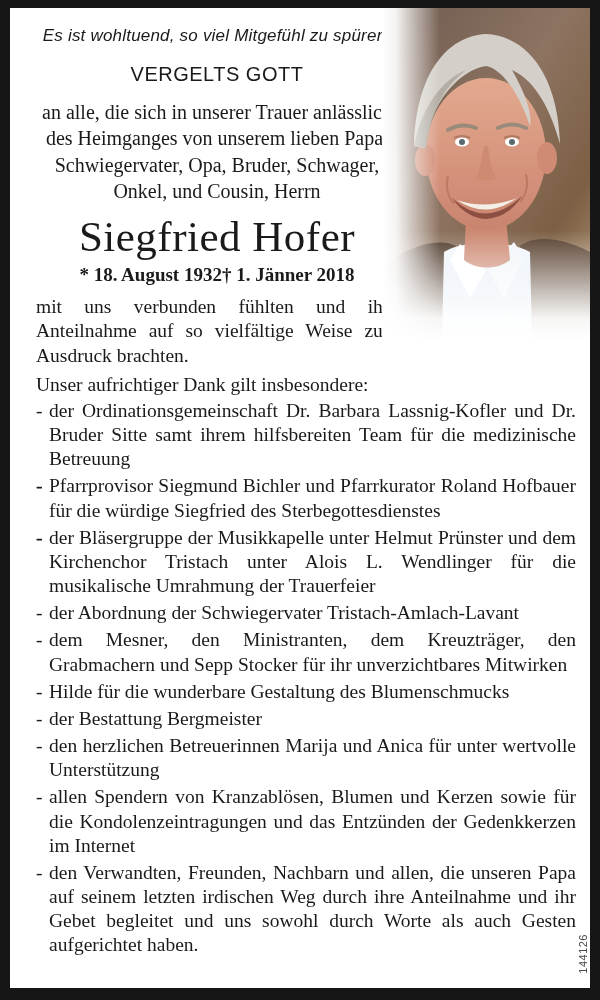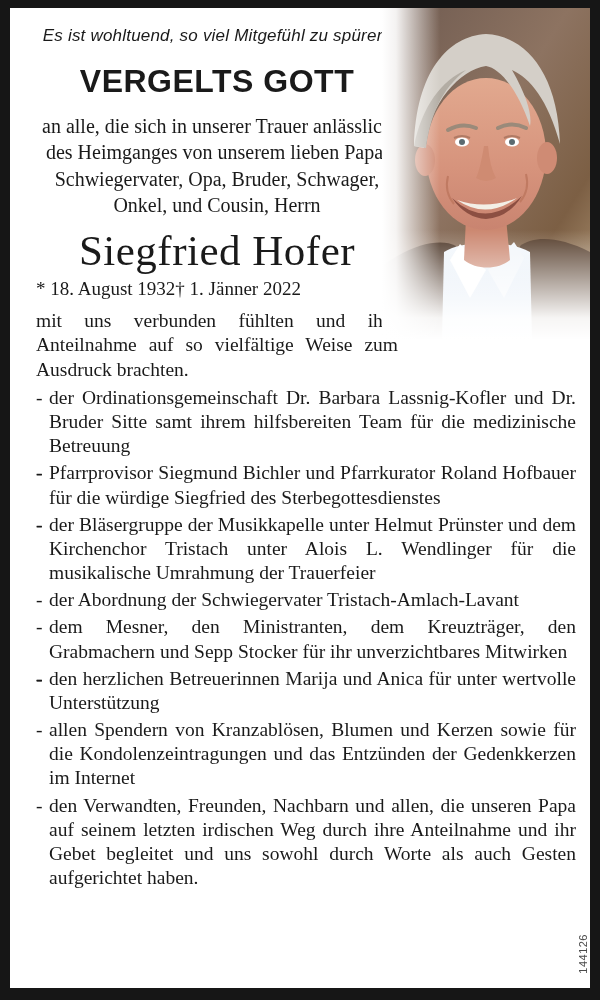--- a/index.html
+++ b/index.html
@@ -44,41 +44,41 @@
 
   .epigraph {
     font-family:"Liberation Sans","DejaVu Sans",sans-serif;
     font-style:italic;
     font-size:17px;
     margin:10px 0 0;
     letter-spacing:.2px;
   }
   .heading {
     font-family:"Liberation Sans","DejaVu Sans",sans-serif;
-    font-weight:bold;
-    font-size:32px;
+    font-weight:normal;
+    font-size:20px;
     letter-spacing:.5px;
     margin:17px 0 12px;
   }
   .intro {
     font-size:20px;
     line-height:1.32;
     margin:13px 0 0;
   }
   .name {
     font-size:43px;
     font-weight:normal;
     margin:7px 0 0;
     letter-spacing:.5px;
   }
   .dates {
     font-size:19px;
-    font-weight:normal;
+    font-weight:bold;
     margin:3px 0 0;
-    display:flex; 
+    display:flex; justify-content:center; 
   }
   .lead {
     font-size:19.5px;
     line-height:1.27;
     text-align:justify;
     margin:9px 0 0;
   }
 
   
   .thanks-intro {
@@ -176,36 +176,37 @@
       </svg>
     </div>
 
     <div class="top-col">
       <p class="epigraph">Es ist wohltuend, so viel Mitgefühl zu spüren.</p>
       <h1 class="heading">VERGELTS GOTT</h1>
       <p class="intro">an alle, die sich in unserer Trauer anlässlich des Heimganges von unserem lieben Papa, Schwiegervater, Opa, Bruder, Schwager, Onkel, und Cousin, Herrn</p>
       <h2 class="name">Siegfried Hofer</h2>
       <p class="dates">
         <span>* 18. August 1932</span>
-        <span>† 1. Jänner 2022</span>
+        <span>† 1. Jänner 2018</span>
       </p>
       <p class="lead">mit uns verbunden fühlten und ihre Anteilnahme auf so vielfältige Weise zum Ausdruck brachten.</p>
     </div>
 
+    <p class="thanks-intro">Unser aufrichtiger Dank gilt insbesondere:</p>
 
     <ul class="thanks-list">
       <li class="thanks-item"><span class="dash">-</span><span>der Ordinationsgemeinschaft Dr. Barbara Lassnig-Kofler und Dr. Bruder Sitte samt ihrem hilfsbereiten Team für die medizinische Betreuung</span></li>
       <li class="thanks-item"><span class="dash">-</span></li>
       <li class="thanks-item"><span class="dash">-</span><span>Pfarrprovisor Siegmund Bichler und Pfarrkurator Roland Hofbauer für die würdige Siegfried des Sterbegottesdienstes</span></li>
       <li class="thanks-item"><span class="dash">-</span></li>
       <li class="thanks-item"><span class="dash">-</span><span>der Bläsergruppe der Musikkapelle unter Helmut Prünster und dem Kirchenchor Tristach unter Alois L. Wendlinger für die musikalische Umrahmung der Trauerfeier</span></li>
       <li class="thanks-item"><span class="dash">-</span><span>der Abordnung der Schwiegervater Tristach-Amlach-Lavant</span></li>
       <li class="thanks-item"><span class="dash">-</span><span>dem Mesner, den Ministranten, dem Kreuzträger, den Grabmachern und Sepp Stocker für ihr unverzichtbares Mitwirken</span></li>
-      <li class="thanks-item"><span class="dash">-</span></li>
-      <li class="thanks-item"><span class="dash">-</span></li>
+      <li class="thanks-item"><span class="dash">-</span><span>Hilde für die wunderbare Gestaltung des Blumenschmucks</span></li>
+      <li class="thanks-item"><span class="dash">-</span><span>der Bestattung Bergmeister</span></li>
       <li class="thanks-item"><span class="dash">-</span><span>den herzlichen Betreuerinnen Marija und Anica für unter wertvolle Unterstützung</span></li>
       <li class="thanks-item"><span class="dash">-</span><span>allen Spendern von Kranzablösen, Blumen und Kerzen sowie für die Kondolenzeintragungen und das Entzünden der Gedenkkerzen im Internet</span></li>
       <li class="thanks-item"><span class="dash">-</span><span>den Verwandten, Freunden, Nachbarn und allen, die unseren Papa auf seinem letzten irdischen Weg durch ihre Anteilnahme und ihr Gebet begleitet und uns sowohl durch Worte als auch Gesten aufgerichtet haben.</span></li>
     </ul>
 
     <div class="ad-number">144126</div>
   </div>
 </div>
 
 </body></html>

